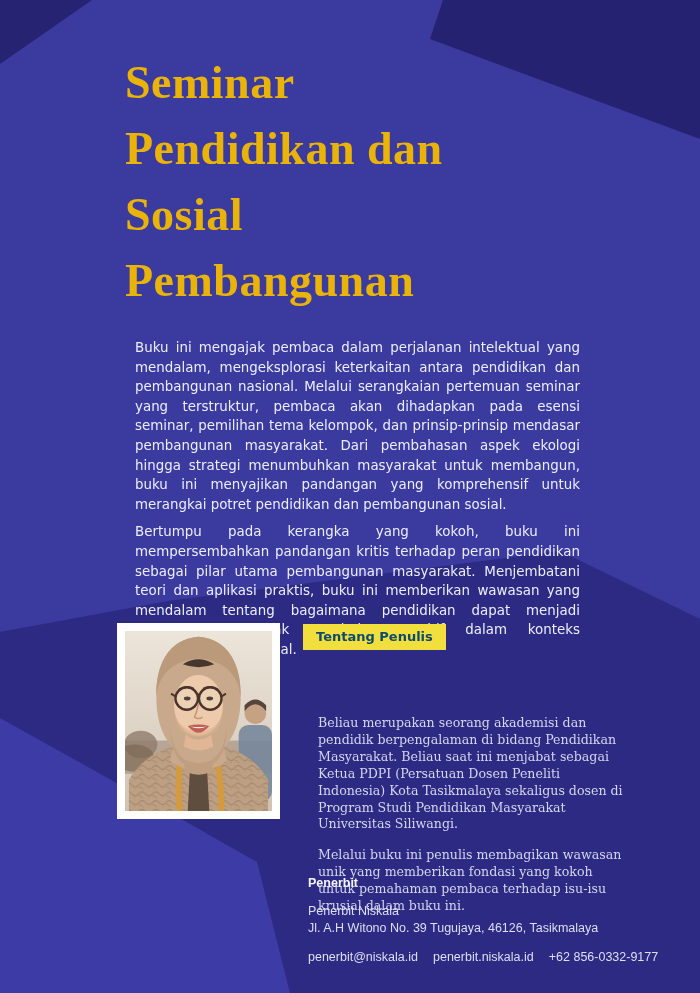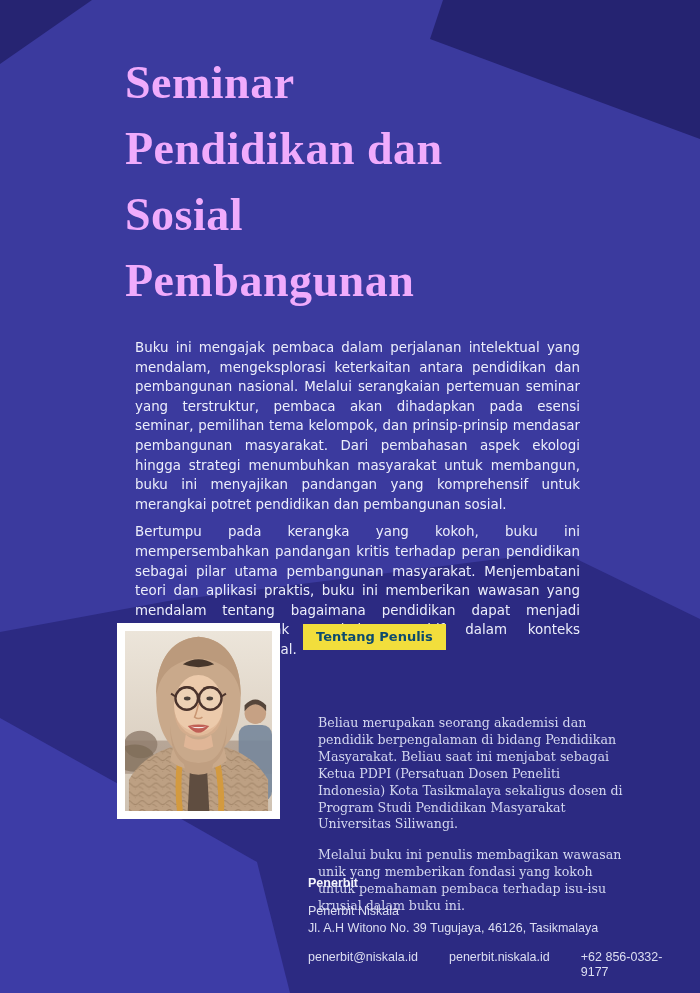--- a/index.html
+++ b/index.html
@@ -11,21 +11,21 @@
   .decor{position:absolute;inset:0;pointer-events:none;}
   .decor-top-left{background:#262472;clip-path:polygon(0 0,92px 0,0 64px);}
   .decor-top-right{background:#252371;clip-path:polygon(443px 0,700px 0,700px 139px,430px 39px);}
   .decor-lower-panel{background:#2c2a82;clip-path:polygon(0 632px,168px 601px,560px 551px,700px 619px,700px 993px,0 993px);}
   .decor-bottom-left{background:#3d3ca6;clip-path:polygon(0 718px,183px 820px,257px 862px,290px 993px,0 993px);}
 
   .title-block{
     position:absolute;left:125px;top:50px;width:520px;
     font-family:"Liberation Serif","DejaVu Serif",serif;
     font-weight:700;font-size:46px;line-height:66px;
-    color:#f0abfc;letter-spacing:.5px;
+    color:#eab308;letter-spacing:.5px;
   }
   .synopsis{
     position:absolute;left:127px;top:330px;width:461px;
     font-family:"DejaVu Sans",sans-serif;
     font-size:13.4px;line-height:19.6px;color:#eceefb;
     text-align:justify;
   }
   .synopsis p{margin:8px;}
 
   .photo-frame{
@@ -52,21 +52,21 @@
     font-size:12.6px;line-height:16.9px;color:#d3d6ef;
   }
   .author-bio p{margin:14px;}
 
   .publisher{
     position:absolute;left:308px;top:876px;width:360px;
     font-family:"Liberation Sans",sans-serif;color:#dddff2;font-size:12.5px;
   }
   .publisher-heading{font-weight:700;color:#f4f5fc;font-size:12.5px;margin:0 0 13px 0;}
   .publisher-line{margin:0;line-height:16.5px;}
-  .publisher-contacts{margin-top:14px;display:flex;gap:31px;line-height:15px;}
+  .publisher-contacts{margin-top:14px;display:flex;gap:15px;line-height:15px;}
 </style>
 </head>
 <body>
 
 <div class="page">
 
   <div class="decor decor-top-left"></div>
   <div class="decor decor-top-right"></div>
   <div class="decor decor-lower-panel"></div>
   <div class="decor decor-bottom-left"></div>

